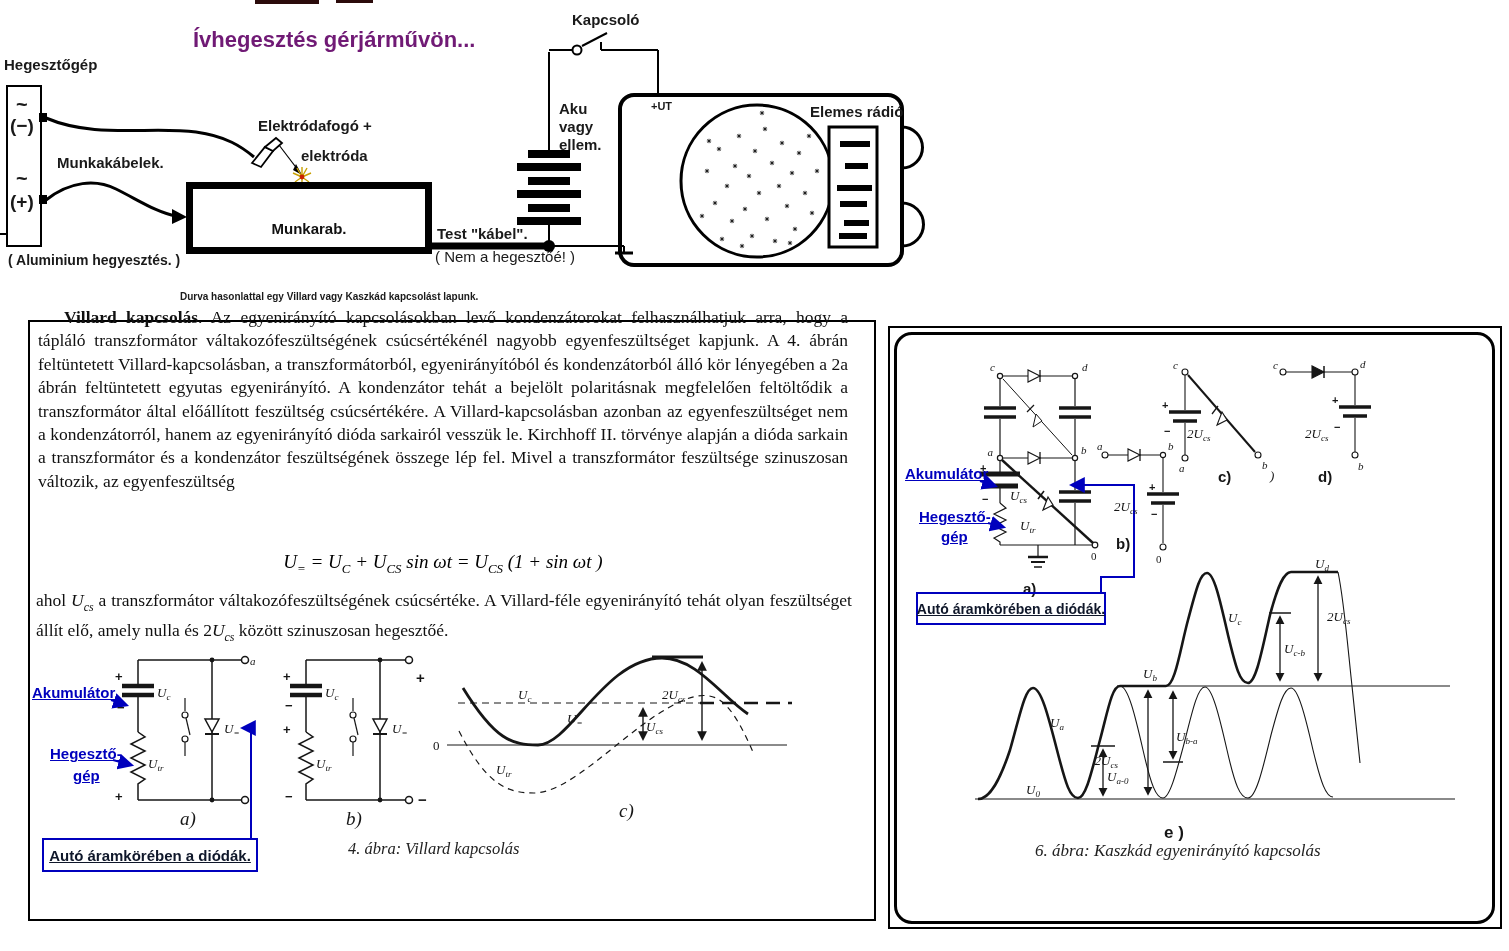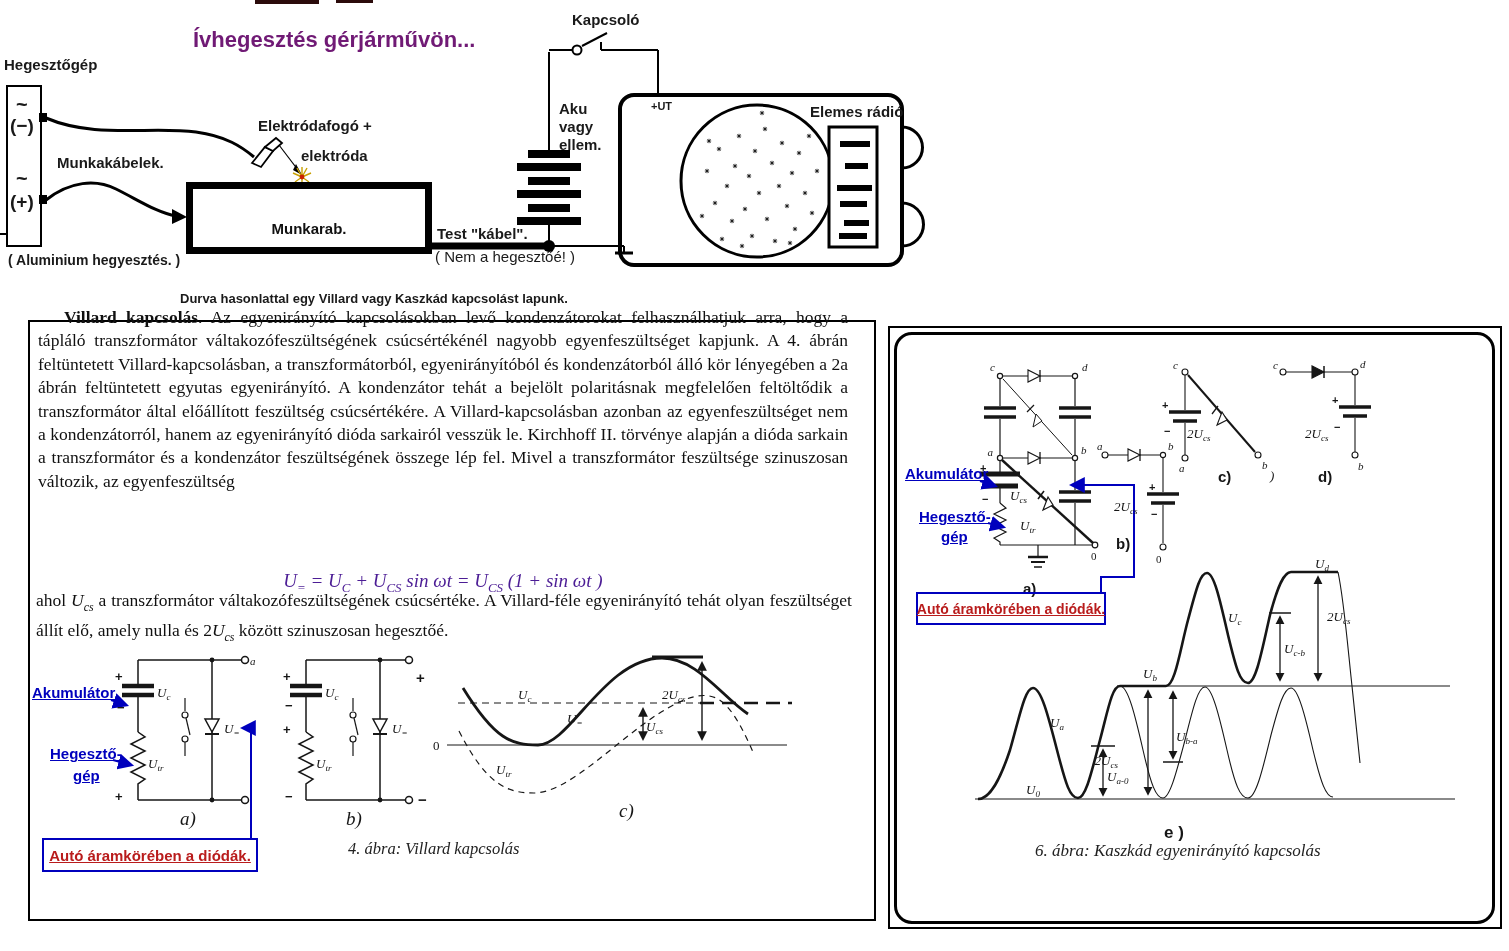--- a/index.html
+++ b/index.html
@@ -8,29 +8,29 @@
   .abs{position:absolute;}
   .b{font-weight:bold;margin-top:20px;}
   .box{position:absolute;border:2px solid #000;background:transparent;}
   .lbl{position:absolute;font-weight:bold;font-size:15px;color:#1a1a1a;white-space:nowrap;}
   .lbl-n{position:absolute;font-weight:normal;font-size:15px;color:#1a1a1a;white-space:nowrap;}
   .title{position:absolute;font-weight:bold;font-size:22px;color:#701a75;white-space:nowrap;}
   .para{font-family:"Liberation Serif",serif;font-size:17.5px;line-height:23.4px;
         text-align:justify;color:#101010;}
   .indent{text-indent:26px;}
   .formula{font-family:"Liberation Serif",serif;font-style:italic;font-size:19px;
-           text-align:center;color:#4c1d95;margin-top:19px;}
+           text-align:center;color:#000000;}
   .formula sub,.para sub{font-size:68%;}
   .figcap{position:absolute;font-family:"Liberation Serif",serif;font-style:italic;
           font-size:17px;color:#222;white-space:nowrap;}
   .blue-lbl{position:absolute;color:#0000bd;font-weight:bold;font-size:15px;
             text-decoration:underline;white-space:nowrap;}
   .blue-box{position:absolute;border:2px solid #0000bd;background:transparent;
             display:flex;align-items:center;justify-content:center;}
-  .blue-box .blue-inner{color:#b91c1c;font-weight:bold;text-decoration:underline;white-space:nowrap;}
+  .blue-box .blue-inner{color:#0f172a;font-weight:bold;text-decoration:underline;white-space:nowrap;}
   #urlbox{position:absolute;left:595px;top:880px;width:541px;height:30px;border:2px solid #000;
           border-radius:14px;background:#fff;z-index:6;display:flex;align-items:center;
           justify-content:center;font-weight:bold;font-size:14.5px;white-space:nowrap;}
   .topbar{position:absolute;background:#2b0b0b;z-index:2;}
   svg#gfx{position:absolute;left:0;top:0;z-index:3;pointer-events:none;}
   .z4{z-index:4;}
   
   svg text{font-family:"Liberation Serif",serif;fill:#161616;}
   text.ul{font-size:13px;font-style:italic;}
   text.term{font-size:11px;font-style:italic;}
@@ -74,21 +74,21 @@
   <div class="lbl z4" style="left:8px;top:252px;font-size:14px">( Aluminium hegyesztés. )</div>
   <div class="lbl z4" style="left:437px;top:225px">Test "kábel".</div>
   <div class="lbl-n z4" style="left:435px;top:248px">( Nem a hegesztőé! )</div>
   <div class="lbl z4" style="left:572px;top:11px">Kapcsoló</div>
   <div class="lbl z4" style="left:559px;top:100px">Aku</div>
   <div class="lbl z4" style="left:559px;top:118px">vagy</div>
   <div class="lbl z4" style="left:559px;top:136px">ellem.</div>
   <div class="lbl z4" style="left:651px;top:100px;font-size:11px">+UT</div>
   <div class="lbl z4" style="left:810px;top:103px">Elemes rádió</div>
 
-  <div class="lbl z4" style="left:180px;top:291px;font-size:13px">Durva hasonlattal egy Villard vagy Kaszkád kapcsolást lapunk.</div>
+  <div class="lbl z4" style="left:180px;top:291px;font-size:10px">Durva hasonlattal egy Villard vagy Kaszkád kapcsolást lapunk.</div>
 
   <div class="abs para indent z4" style="left:38px;top:306px;width:810px">
     <span class="b">Villard kapcsolás</span><span>. Az egyenirányító kapcsolásokban levő kondenzátorokat felhasználhatjuk arra, hogy a tápláló transzformátor váltakozófeszültségének csúcsértékénél nagyobb egyenfeszültséget kapjunk. A 4. ábrán feltüntetett Villard-kapcsolásban, a transzformátorból, egyenirányítóból és kondenzátorból álló kör lényegében a 2a ábrán feltüntetett egyutas egyenirányító. A kondenzátor tehát a bejelölt polaritásnak megfelelően feltöltődik a transzformátor által előállított feszültség csúcsértékére. A Villard-kapcsolásban azonban az egyenfeszültséget nem a kondenzátorról, hanem az egyenirányító dióda sarkairól vesszük le. Kirchhoff II. törvénye alapján a dióda sarkain a transzformátor és a kondenzátor feszültségének összege lép fel. Mivel a transzformátor feszültsége szinuszosan változik, az egyenfeszültség</span>
   </div>
 
   <div class="abs formula z4" style="left:38px;top:551px;width:810px">
     <span>U</span><sub>=</sub><span> = U</span><sub>C</sub><span> + U</span><sub>CS</sub><span> sin ωt = U</span><sub>CS</sub><span> (1 + sin ωt )</span>
   </div>
 
   <div class="abs para z4" style="left:36px;top:589px;width:816px">

